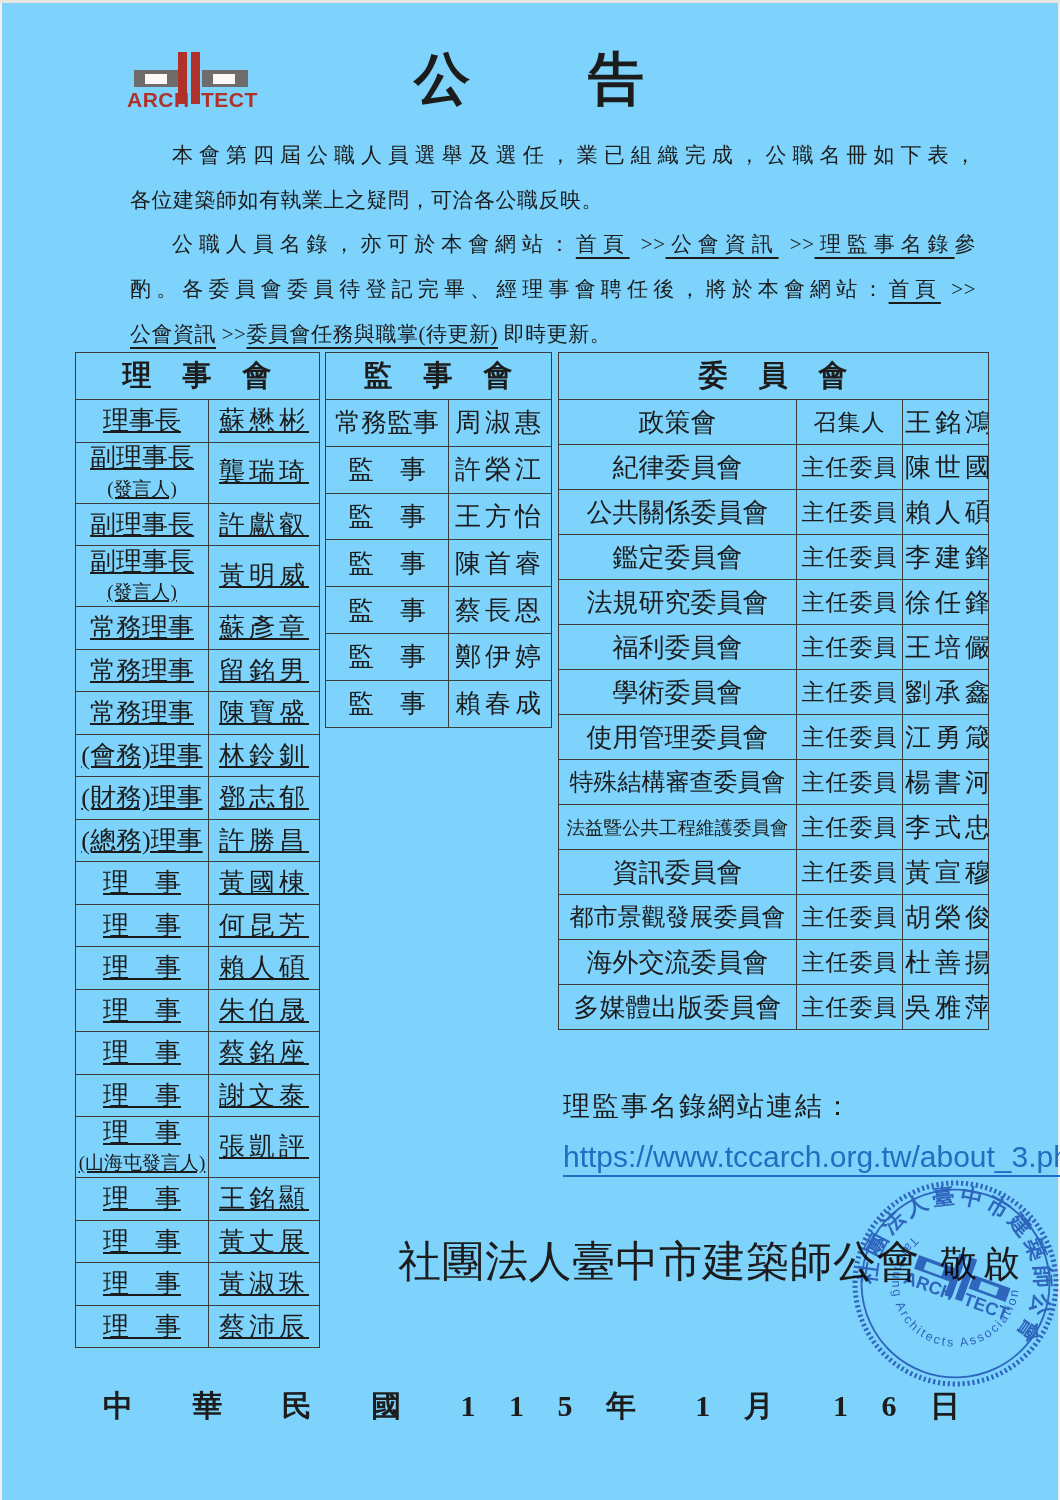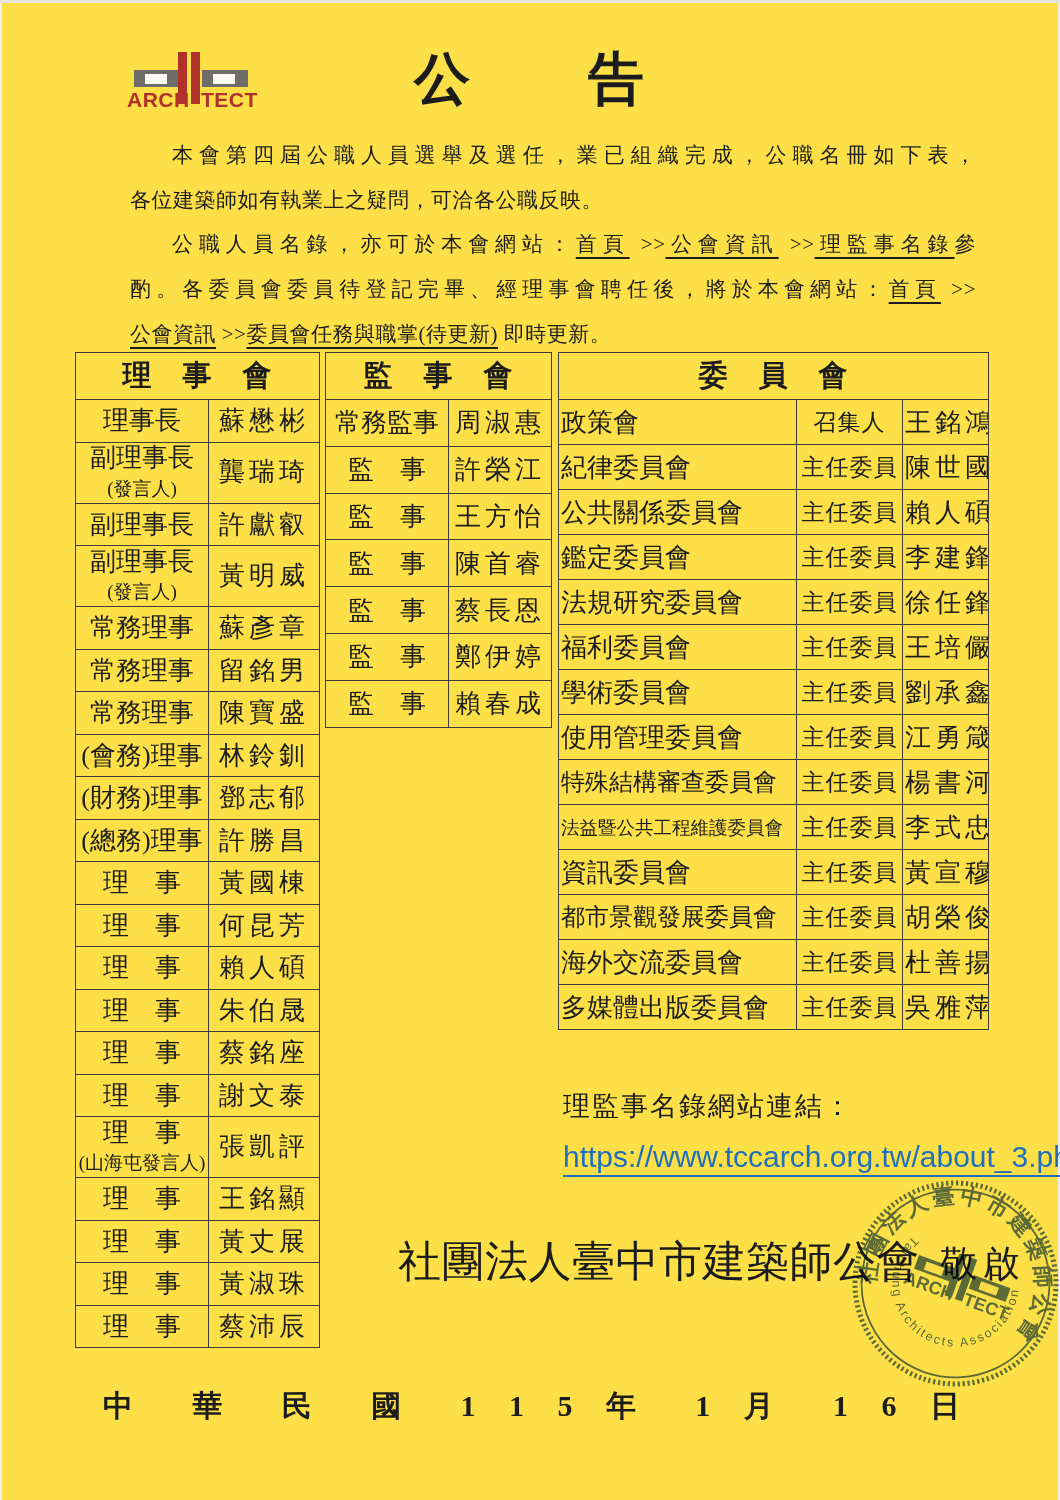--- a/index.html
+++ b/index.html
@@ -1,21 +1,21 @@
 <!DOCTYPE html>
 <html><head>
 <meta charset="utf-8">
 <style>
   * { margin:0; padding:0; box-sizing:border-box; }
   html,body { background:#e8e8e8; }
   body { font-family:"Liberation Serif","DejaVu Serif",serif; }
 
   .page {
     position:relative; width:1060px; height:1500px; margin:0 auto;
-    background:#fde047; color:#1c1c1c; overflow:hidden;
+    background:#7dd3fc; color:#1c1c1c; overflow:hidden;
     box-shadow: inset 0 3px 0 #e6e5e0, inset -2px 0 0 #efeee9, inset 2px 0 0 #f2f1ec;
   }
 
   
   .logo { position:absolute; left:112px; top:42px; width:150px; height:80px; }
   .logo .lg { fill:#6f6d6b; }
   .logo .lr { fill:#b0302a; }
   .logo .win { fill:#fbfaf7; }
   .logo-text { font-family:"Liberation Sans","DejaVu Sans",sans-serif; font-weight:800; font-size:21px; letter-spacing:0.5px; }
 
@@ -35,31 +35,31 @@
 
   
   table { border-collapse:collapse; position:absolute; table-layout:fixed; background:transparent; }
   th, td { border:1.6px solid #3c3c3c; text-align:center; vertical-align:middle; font-weight:400; padding:0 2px; }
   th { font-size:29px; font-weight:600; height:47px; letter-spacing:1px; }
   td { font-size:26px; white-space:nowrap; overflow:hidden; }
   .sub { font-size:19px; }
 
   .t-directors { left:75px;  top:352px; width:244px; }
   .t-directors .c1 { width:133px; } .t-directors .c2 { width:111px; }
-  .t-directors td { height:42.5px; }
+  .t-directors td { height:42.5px;text-decoration:underline; }
   .t-directors tr.tall td { height:61px; white-space:normal; line-height:1.08; }
 
   .t-supervisors { left:325px; top:352px; width:226px; }
   .t-supervisors .c1 { width:123px; } .t-supervisors .c2 { width:103px; }
   .t-supervisors td { height:46.8px; }
 
   .t-committees { left:558px; top:352px; width:430px; }
   .t-committees .c1 { width:238px; } .t-committees .c2 { width:106px; } .t-committees .c3 { width:86px; }
   .t-committees td { height:45px; }
-  .t-committees td[data-name="committee-cell"] { text-align:left; }
+  .t-committees td[data-name="committee-cell"] { text-align:center; }
   .t-committees td.sm { font-size:24px; }
   .t-committees td.xs { font-size:18.5px; }
   td[data-name="name-cell"] { letter-spacing:4px; }
   td[data-name="role-cell"] { font-size:23px; letter-spacing:1px; }
 
   
   .link-block { position:absolute; left:563px; top:1088px; }
   .link-label { font-size:27px; letter-spacing:2px; }
   .link-url {
     display:inline-block; margin-top:16px;

